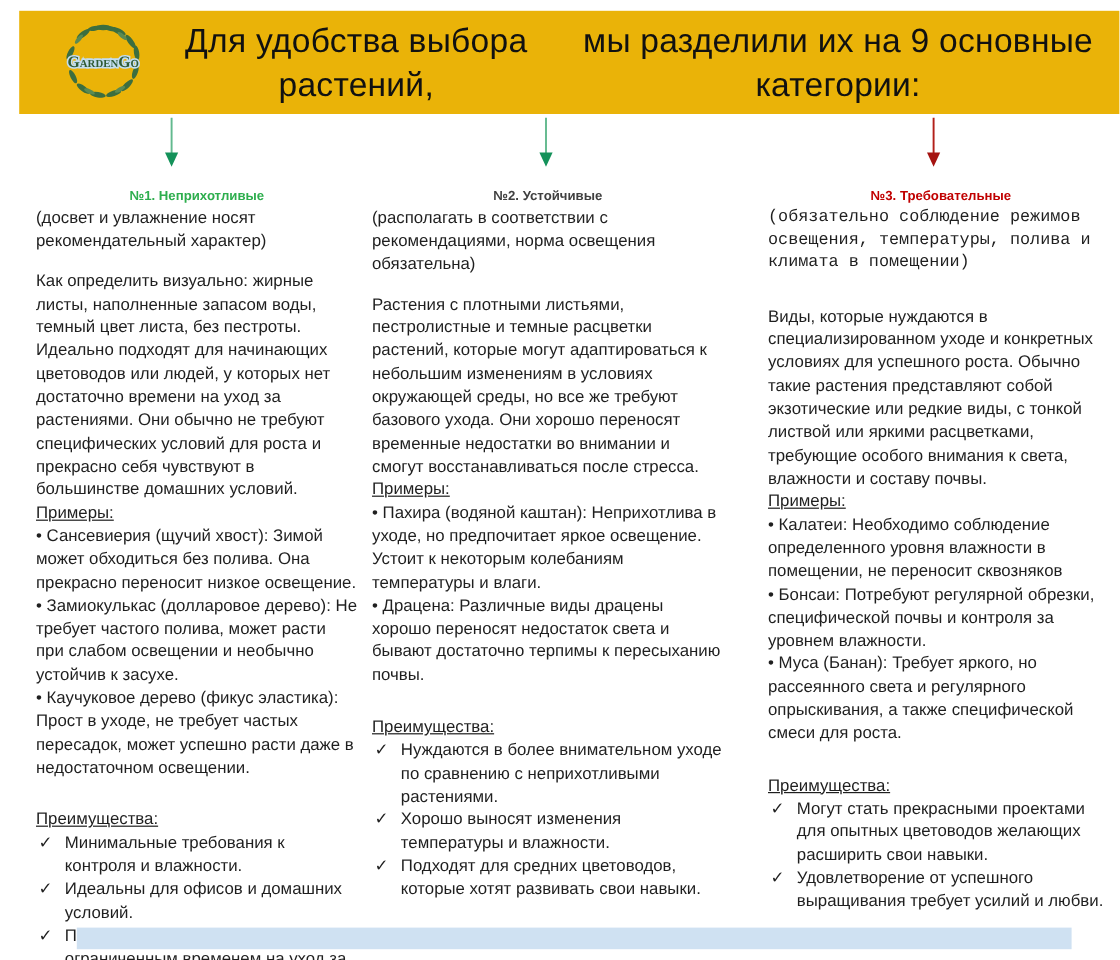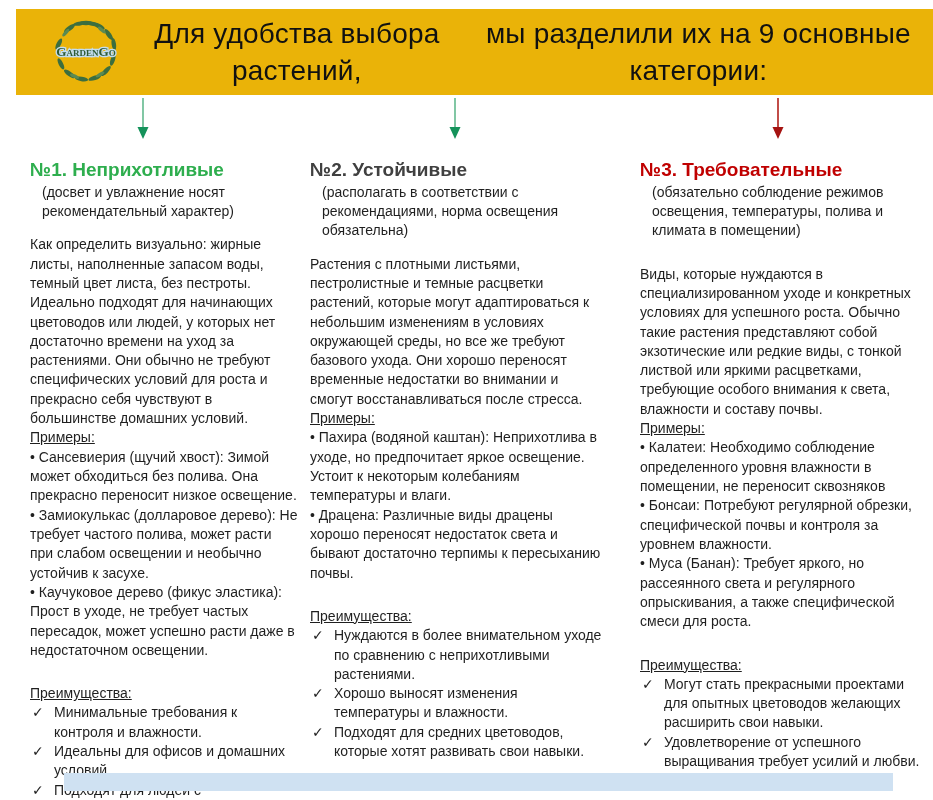--- a/index.html
+++ b/index.html
@@ -31,27 +31,27 @@
   .arrow-2 { left:445px; }
   .arrow-3 { left:768px; }
 
   
   .columns { position:absolute; top:157px; left:0; width:933px; }
   .column { position:absolute; top:0; font-size:14px; line-height:1.38; }
   .col-1 { left:30px;  width:268px; }
   .col-2 { left:310px; width:293px; }
   .col-3 { left:640px; width:288px; }
 
-  .column h2 { font-size:19px; font-weight:bold; line-height:1.35; }
+  .column h2 { font-size:11px; font-weight:bold; line-height:1.35;text-align:center; }
   .col-1 h2 { color:#2eae4e; }
   .col-2 h2 { color:#404040; }
   .col-3 h2 { color:#c00000; }
 
-  .subnote { margin:0 0 14px 12px; }
-  .col-3 .subnote { margin-bottom:24px; }
+  .subnote { margin:0 0 14px 0; }
+  .col-3 .subnote { margin-bottom:24px;font-family:Liberation Mono, monospace; }
   .desc { margin:0; }
   .label { text-decoration:underline; }
   .label.adv { margin-top:24px; }
 
   .bullet::before { content:"\2022\00a0"; }
   .check {
     position:relative; padding-left:24px;
   }
   .check::before {
     content:"\2713"; position:absolute; left:2px; top:0; font-weight:600;

